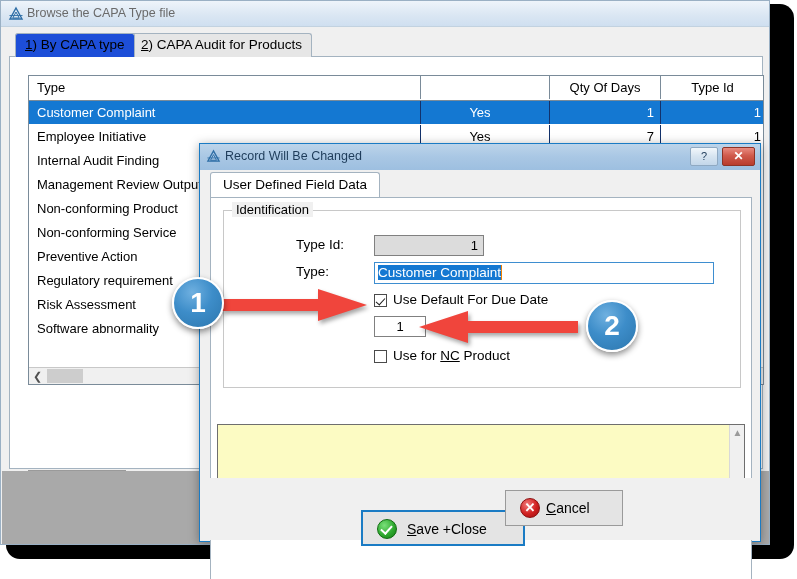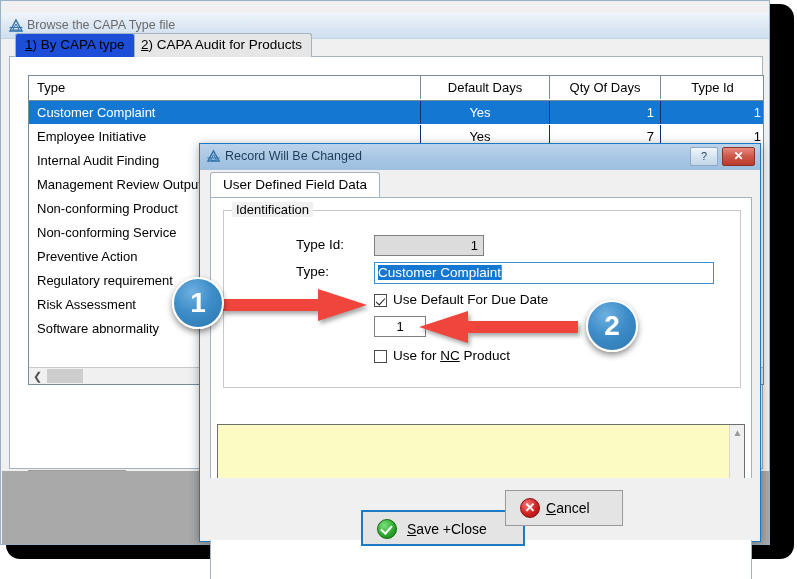--- a/index.html
+++ b/index.html
@@ -30,21 +30,20 @@
     border: 1px solid #9ab0c4;
     box-sizing: border-box;
     overflow: hidden;
   }
   .main-titlebar {
     position: absolute; left: 0; top: 0;
     width: 770px; height: 26px;
     background: linear-gradient(to bottom, #eef4fa 0%, #dbe7f3 55%, #cfdff0 100%);
     border-bottom: 1px solid #c2d2e0;
     box-sizing: border-box;
-    margin-top: 12px;
   }
   .main-title-text {
     position: absolute; left: 26px; top: 5px;
     font-size: 12.5px; color: #6a6a6a;
     white-space: nowrap;
   }
   .app-icon { position: absolute; left: 7px; top: 5px; width: 16px; height: 16px; }
 
   
   .tabstrip {
@@ -485,21 +484,20 @@
     </div>
     <div class="tab-underline"></div>
 
     <div class="tab-body">
 
       <div class="grid">
 
         <div class="grid-header">
           <div class="gh-cell" style="left:8px; width:120px; text-align:left;">Type</div>
           <div class="gh-sep" style="left:391px;"></div>
-          <div class="gh-cell" style="left:392px; width:128px;">Default Days</div>
           <div class="gh-sep" style="left:520px;"></div>
           <div class="gh-cell" style="left:521px; width:110px;">Qty Of Days</div>
           <div class="gh-sep" style="left:631px;"></div>
           <div class="gh-cell" style="left:632px; width:103px;">Type Id</div>
         </div>
 
         <div class="grid-rows">
 
           <div class="grow selected">
             <div class="c-type">Customer Complaint</div>

